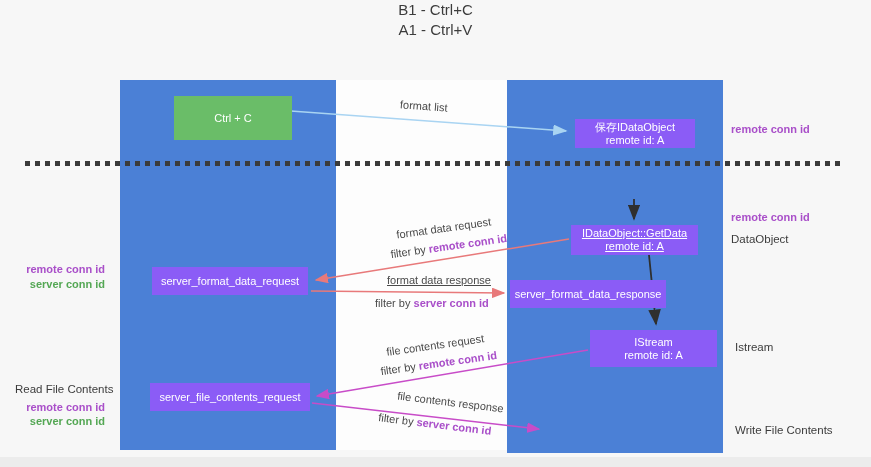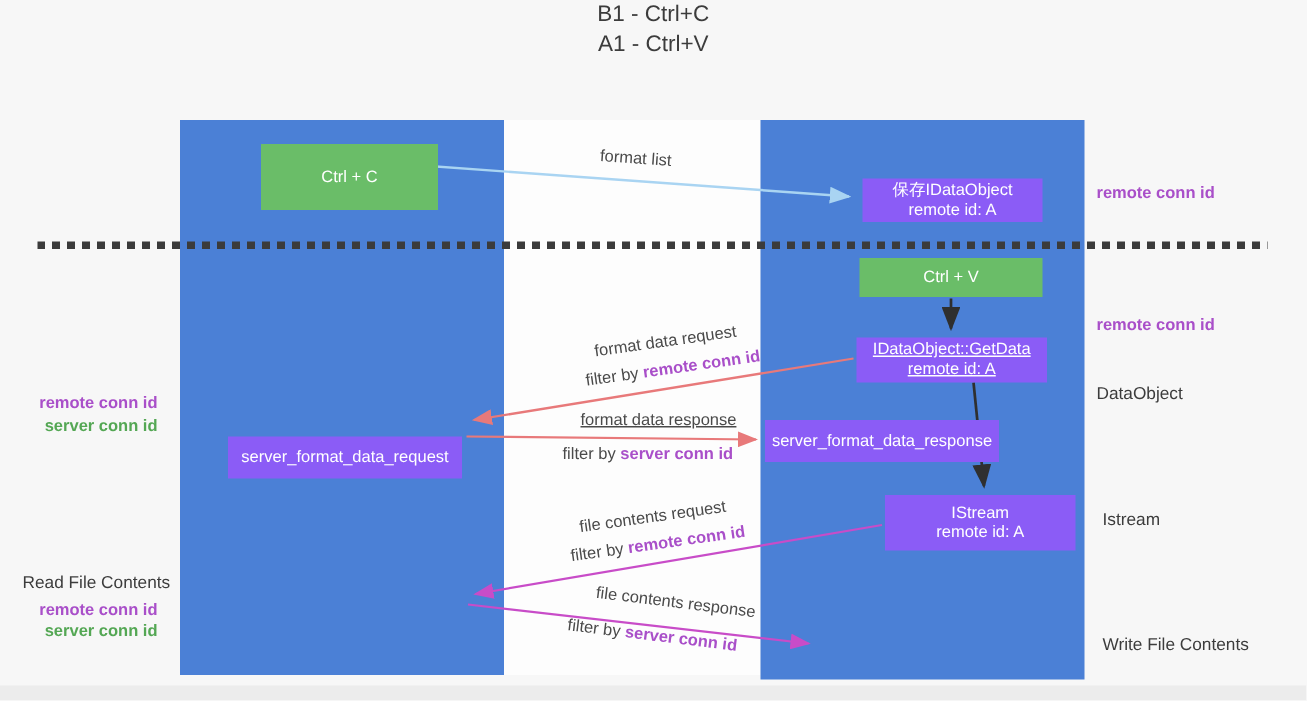--- a/index.html
+++ b/index.html
@@ -18,21 +18,21 @@
     background:repeating-linear-gradient(to right,#3b3b3b 0 5px,transparent 5px 10px); z-index:6;}
 
   .node{color:#fff; text-align:center; font-size:11px; z-index:5; display:flex; flex-direction:column; justify-content:center; line-height:13px;}
   .green{background:#6abd68;}
   .orange{background:#8b5cf6;}
 
   .n-ctrl-c{left:174px; top:96px; width:118px; height:44px;}
   .n-save{left:575px; top:119px; width:120px; height:29px;}
   .n-ctrl-v{left:573px; top:172px; width:122px; height:26px;}
   .n-getdata{left:571px; top:225px; width:127px; height:30px;text-decoration:underline;}
-  .n-sfdreq{left:152px; top:267px; width:156px; height:28px;margin-top:24px;}
+  .n-sfdreq{left:152px; top:267px; width:156px; height:28px;}
   .n-sfdresp{left:510px; top:280px; width:156px; height:28px;}
   .n-istream{left:590px; top:330px; width:127px; height:37px;}
   .n-sfcreq{left:150px; top:383px; width:160px; height:28px;}
   .n-sfcresp{left:545px; top:418px; width:160px; height:26px;}
 
   svg.arrows{left:0; top:0; z-index:4; pointer-events:none;}
 
   .lbl{font-size:11px; color:#4a4a4a; white-space:nowrap; z-index:7;}
   .lbl .purple{color:#a94fc9; font-weight:bold;}
   .rot-up{transform:rotate(-8deg);}
@@ -95,36 +95,36 @@
     <line x1="312" y1="403" x2="539" y2="429" stroke="#c84cc8" stroke-width="1.5" marker-end="url(#m-magenta)"></line>
   </svg>
 
   <div class="abs node green n-ctrl-c">
     <div>Ctrl + C</div>
   </div>
   <div class="abs node orange n-save">
     <div>保存IDataObject</div>
     <div>remote id: A</div>
   </div>
-  <div class="abs node green n-ctrl-v">
-    <div>Ctrl + V</div>
-  </div>
   <div class="abs node orange n-getdata">
     <div>IDataObject::GetData</div>
     <div>remote id: A</div>
   </div>
   <div class="abs node orange n-sfdreq">
     <div>server_format_data_request</div>
   </div>
   <div class="abs node orange n-sfdresp">
     <div>server_format_data_response</div>
   </div>
   <div class="abs node orange n-istream">
     <div>IStream</div>
     <div>remote id: A</div>
+  </div>
+  <div class="abs node orange n-sfcreq">
+    <div>server_file_contents_request</div>
   </div>
 
   <div class="abs lbl rot-sl" style="left:400px; top:100px;">format list</div>
 
   <div class="abs lbl rot-up" style="left:396px; top:222px;">format data request</div>
   <div class="abs lbl rot-up" style="left:390px; top:240px;">
     <span>filter by </span><span class="purple">remote conn id</span>
   </div>
 
   <div class="abs lbl" style="left:387px; top:274px;text-decoration:underline;">format data response</div>
@@ -137,21 +137,21 @@
     <span>filter by </span><span class="purple">remote conn id</span>
   </div>
 
   <div class="abs lbl rot-dn" style="left:397px; top:396px;">file contents response</div>
   <div class="abs lbl rot-dn" style="left:378px; top:418px;">
     <span>filter by </span><span class="purple">server conn id</span>
   </div>
 
   <div class="abs side purple" style="left:731px; top:123px;">remote conn id</div>
   <div class="abs side purple" style="left:731px; top:211px;">remote conn id</div>
-  <div class="abs side dark" style="left:731px; top:233px;margin-top:24px;">DataObject</div>
+  <div class="abs side dark" style="left:731px; top:233px;">DataObject</div>
   <div class="abs side dark" style="left:735px; top:341px;">Istream</div>
   <div class="abs side dark" style="left:735px; top:424px;">Write File Contents</div>
 
   <div class="abs side purple left-col" style="top:263px;">remote conn id</div>
   <div class="abs side greent left-col" style="top:278px;">server conn id</div>
   <div class="abs side dark left-col" style="top:383px;">Read File Contents</div>
   <div class="abs side purple left-col" style="top:401px;">remote conn id</div>
   <div class="abs side greent left-col" style="top:415px;">server conn id</div>
 
   <div class="abs footer-strip"></div>

